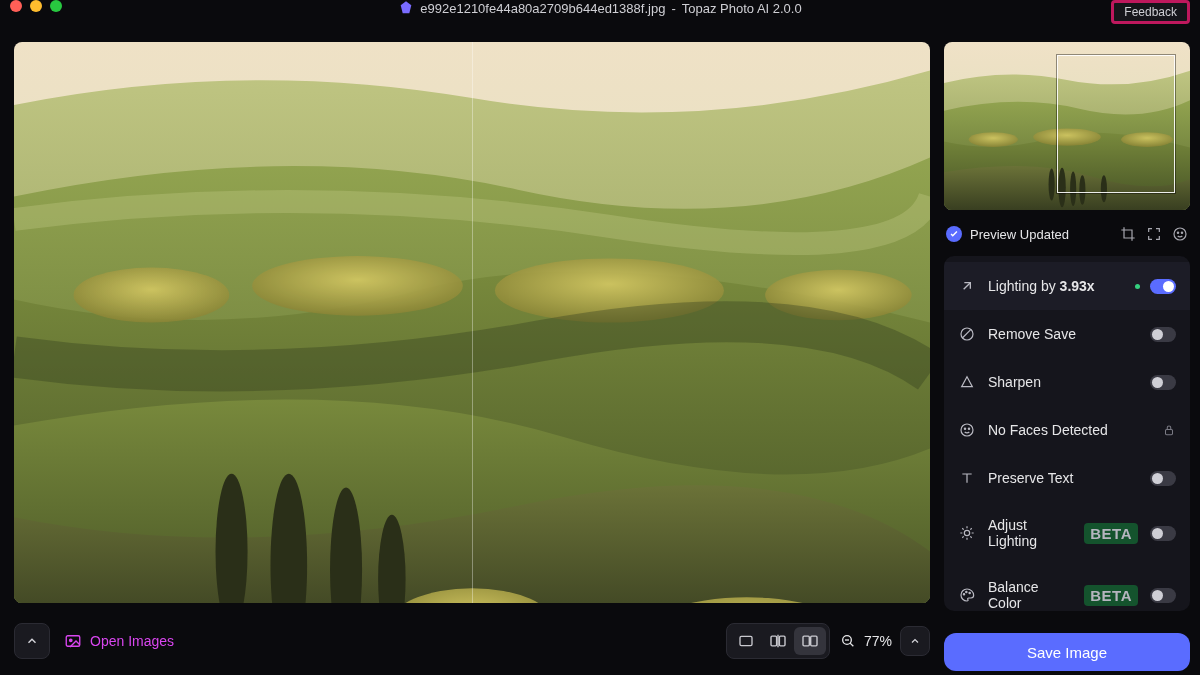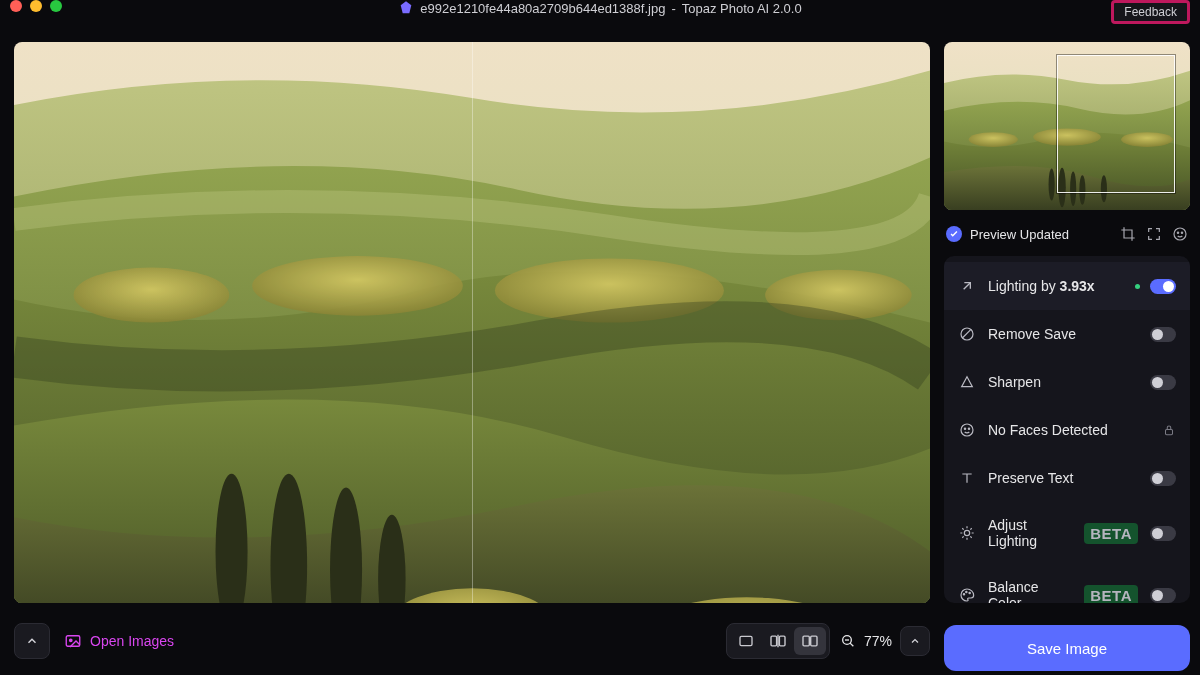--- a/index.html
+++ b/index.html
@@ -131,21 +131,21 @@
   }
   .toggle.on { background: #5a6cff; }
   .toggle.on .knob { left: auto; right: 2px; background: #fff; }
   .beta-tag {
     font-size: 15px; letter-spacing: .5px; background: #14532d;
     color: #b5b5bf; padding: 2px 6px; border-radius: 4px; font-weight: 600; text-align: center;
   }
   .lock-ic { color: #7a7a84; }
 
   .save-btn {
-    height: 46px; border-radius: 12px; background: #5a6cff;
+    height: 38px; border-radius: 12px; background: #5a6cff;
     display: flex; align-items: center; justify-content: center;
     color: #fff; font-size: 15px; cursor: pointer; margin-top: 10px;
   }
 
   svg { display: block; }
 </style>
 </head>
 <body>
 
 <svg width="0" height="0" style="position:absolute">

